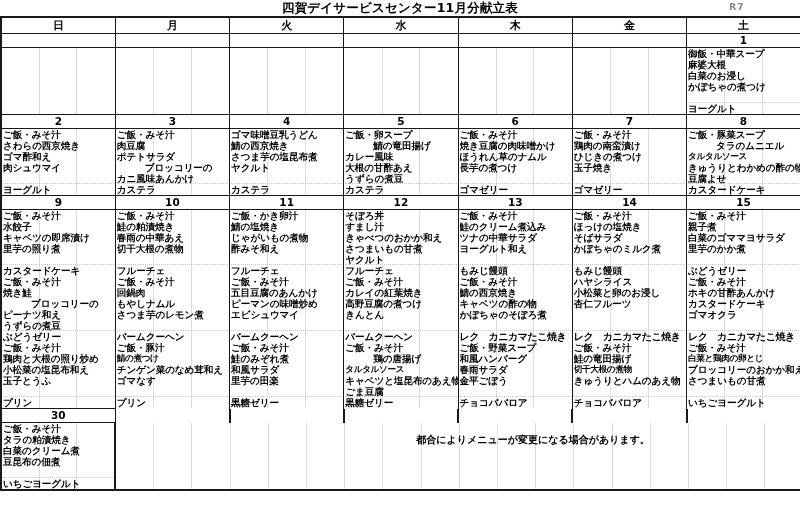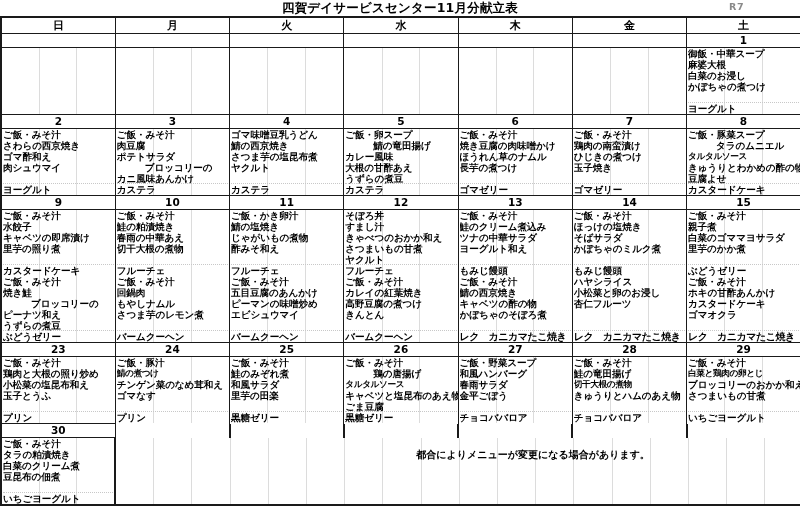--- a/index.html
+++ b/index.html
@@ -612,29 +612,20 @@
               <div class="lines">
                 <div class="ln">ご飯・みそ汁</div>
                 <div class="ln">ホキの甘酢あんかけ</div>
                 <div class="ln">カスタードケーキ</div>
                 <div class="ln">ゴマオクラ</div>
               </div>
               <div class="dessert tight">レク　カニカマたこ焼き</div>
             </div>
           </td>
         </tr>
-        <tr class="date-row">
-          <td>23</td>
-          <td>24</td>
-          <td>25</td>
-          <td>26</td>
-          <td>27</td>
-          <td>28</td>
-          <td>29</td>
-        </tr>
         <tr class="meal-row">
           <td>
             <div class="cell">
               <div class="rules"></div>
               <div class="vrule v1"></div>
               <div class="vrule v2"></div>
               <div class="lines">
                 <div class="ln">ご飯・みそ汁</div>
                 <div class="ln">鶏肉と大根の照り炒め</div>
                 <div class="ln">小松菜の塩昆布和え</div>

